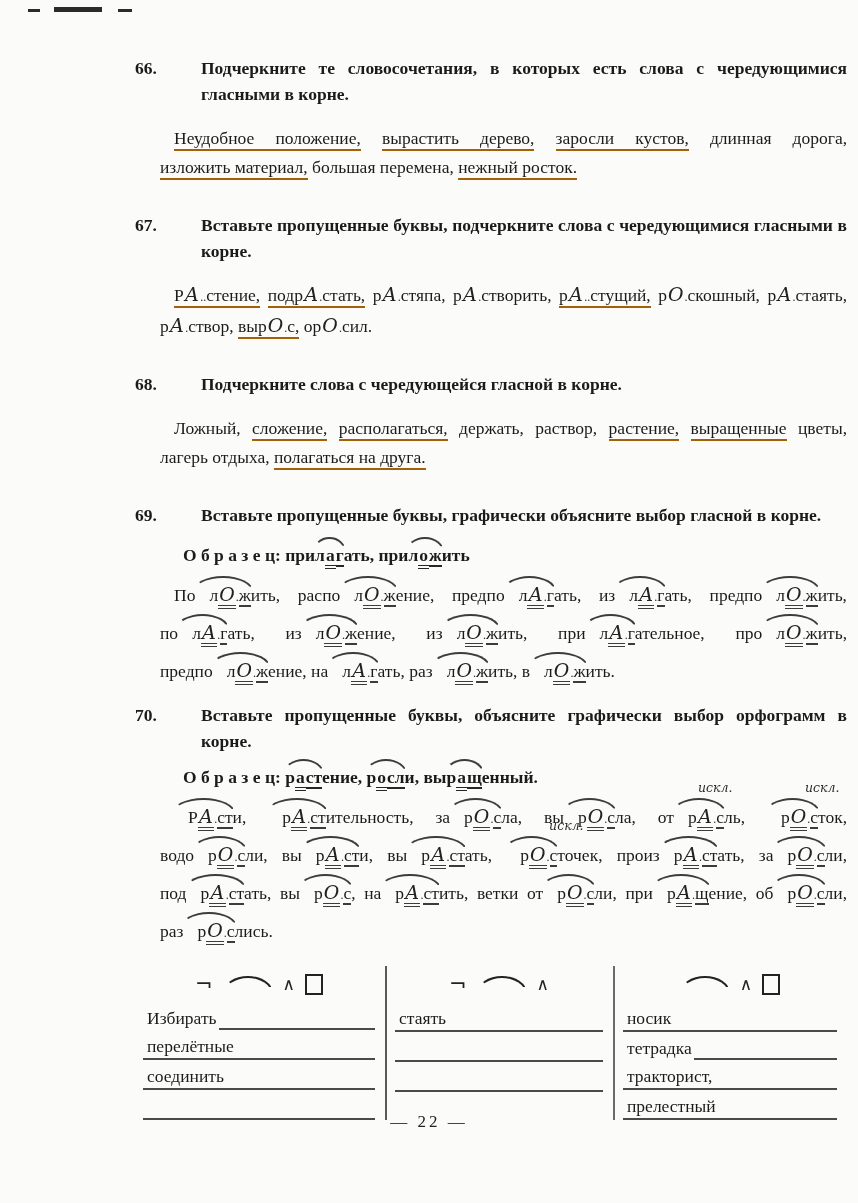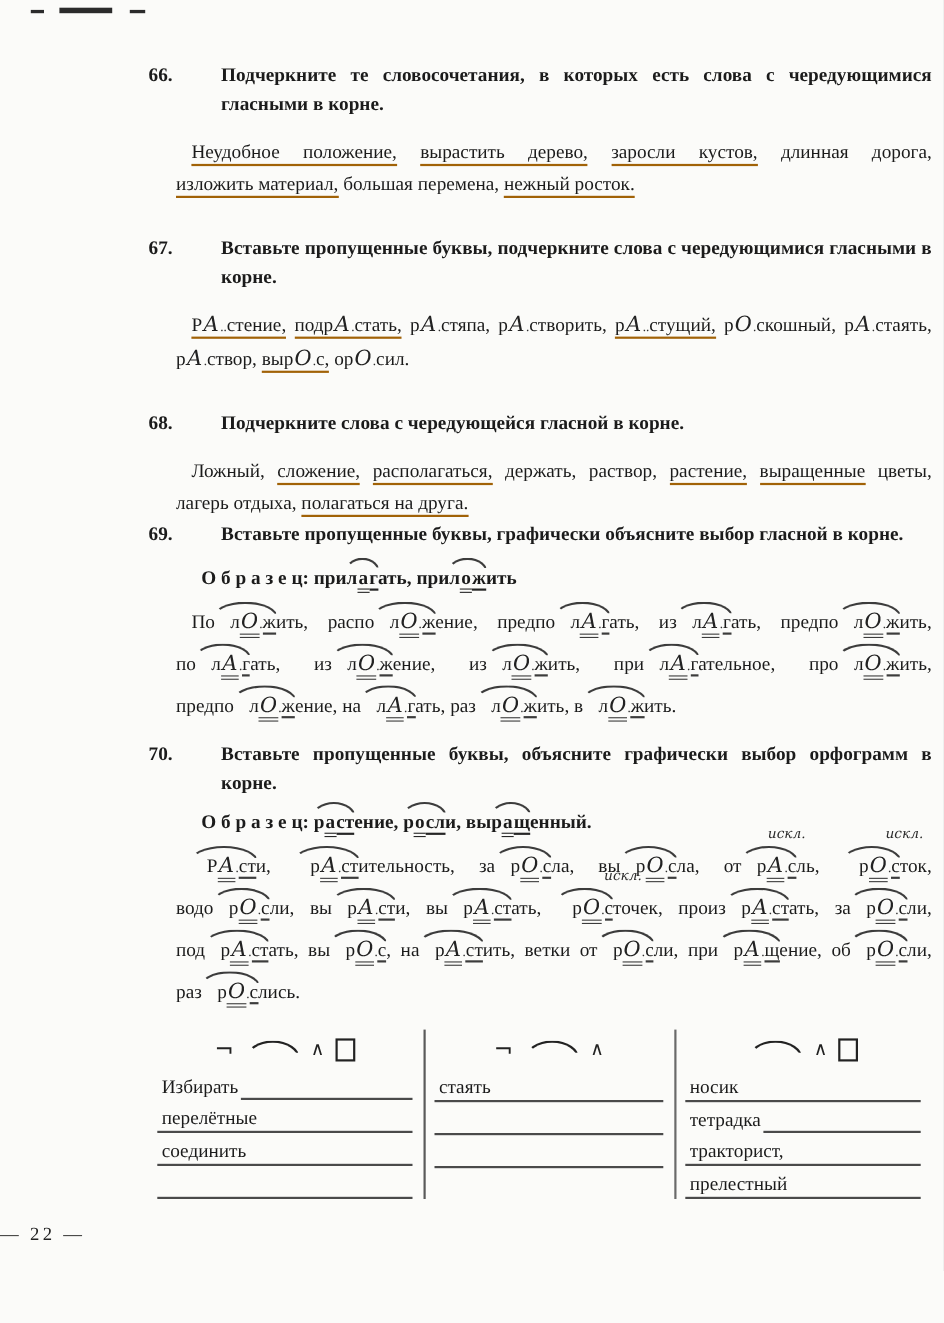--- a/index.html
+++ b/index.html
@@ -46,21 +46,21 @@
   .sym-root{width:46px;height:13px;border:2px solid transparent;border-top-color:#222;
             border-radius:50% 50% 0 0 / 100% 100% 0 0;}
   .sym-suffix{font-family:"DejaVu Sans",sans-serif;font-size:17px;color:#222;line-height:18px;}
   .sym-ending{width:14px;height:17px;border:2px solid #222;}
   .trow{display:flex;align-items:flex-end;height:28px;font-size:17.5px;}
   .trow.full{border-bottom:2px solid #4a4a4a;}
   .trow .fill{flex:1;}
   .trow.after .fill{border-bottom:2px solid #4a4a4a;}
   .trow .rword{padding:0 2px 1px 4px;}
 
-  .pageno{position:absolute;left:0;right:0;top:1112px;text-align:left;
+  .pageno{position:absolute;left:0;right:0;top:1112px;text-align:center;
           font-size:17px;letter-spacing:3px;color:#222;}
 </style>
 </head>
 <body>
 
 <div class="page">
   <div class="artifact" style="left:28px;top:9px;width:12px;height:3px;"></div>
   <div class="artifact" style="left:54px;top:7px;width:48px;height:5px;"></div>
   <div class="artifact" style="left:118px;top:9px;width:14px;height:3px;"></div>
 
@@ -83,21 +83,21 @@
     </section>
 
     <section style="margin-top:28px;">
       <div class="ex-head">
         <span class="ex-num">68.</span>
         <span class="ex-title">Подчеркните слова с чередующейся гласной в корне.</span>
       </div>
       <p class="ex-body" id="body68"><span class="w">Ложный,</span> <span class="w u">сложение,</span> <span class="w u">располагаться,</span> <span class="w">держать,</span> <span class="w">раствор,</span> <span class="w u">растение,</span> <span class="w u">выращенные</span> <span class="w">цветы,</span> <span class="w">лагерь отдыха,</span> <span class="w u">полагаться на друга.</span> </p>
     </section>
 
-    <section style="">
+    <section style="margin-top:30px;">
       <div class="ex-head">
         <span class="ex-num">69.</span>
         <span class="ex-title">Вставьте пропущенные буквы, графически объясните выбор гласной в корне.</span>
       </div>
       <p class="sample">
         <span>О б р а з е ц:</span>
         <span id="sample69"><span class="aw">при<span class="root">л<span class="sv">а</span><span class="uc">г</span></span>ать,</span> <span class="aw">при<span class="root">л<span class="sv">о</span><span class="uc">ж</span></span>ить</span> </span>
       </p>
       <p class="ex-body arcp" id="body69"><span class="aw">По<span class="root">л<span class="hw dbl">О</span><span class="dots">.</span><span class="uc">ж</span></span>ить,</span> <span class="aw">распо<span class="root">л<span class="hw dbl">О</span><span class="dots">.</span><span class="uc">ж</span></span>ение,</span> <span class="aw">предпо<span class="root">л<span class="hw dbl">А</span><span class="dots">.</span><span class="uc">г</span></span>ать,</span> <span class="aw">из<span class="root">л<span class="hw dbl">А</span><span class="dots">.</span><span class="uc">г</span></span>ать,</span> <span class="aw">предпо<span class="root">л<span class="hw dbl">О</span><span class="dots">.</span><span class="uc">ж</span></span>ить,</span> <span class="aw">по<span class="root">л<span class="hw dbl">А</span><span class="dots">.</span><span class="uc">г</span></span>ать,</span> <span class="aw">из<span class="root">л<span class="hw dbl">О</span><span class="dots">.</span><span class="uc">ж</span></span>ение,</span> <span class="aw">из<span class="root">л<span class="hw dbl">О</span><span class="dots">.</span><span class="uc">ж</span></span>ить,</span> <span class="aw">при<span class="root">л<span class="hw dbl">А</span><span class="dots">.</span><span class="uc">г</span></span>ательное,</span> <span class="aw">про<span class="root">л<span class="hw dbl">О</span><span class="dots">.</span><span class="uc">ж</span></span>ить,</span> <span class="aw">предпо<span class="root">л<span class="hw dbl">О</span><span class="dots">.</span><span class="uc">ж</span></span>ение,</span> <span class="aw">на<span class="root">л<span class="hw dbl">А</span><span class="dots">.</span><span class="uc">г</span></span>ать,</span> <span class="aw">раз<span class="root">л<span class="hw dbl">О</span><span class="dots">.</span><span class="uc">ж</span></span>ить,</span> <span class="aw">в<span class="root">л<span class="hw dbl">О</span><span class="dots">.</span><span class="uc">ж</span></span>ить.</span> </p>
     </section>

